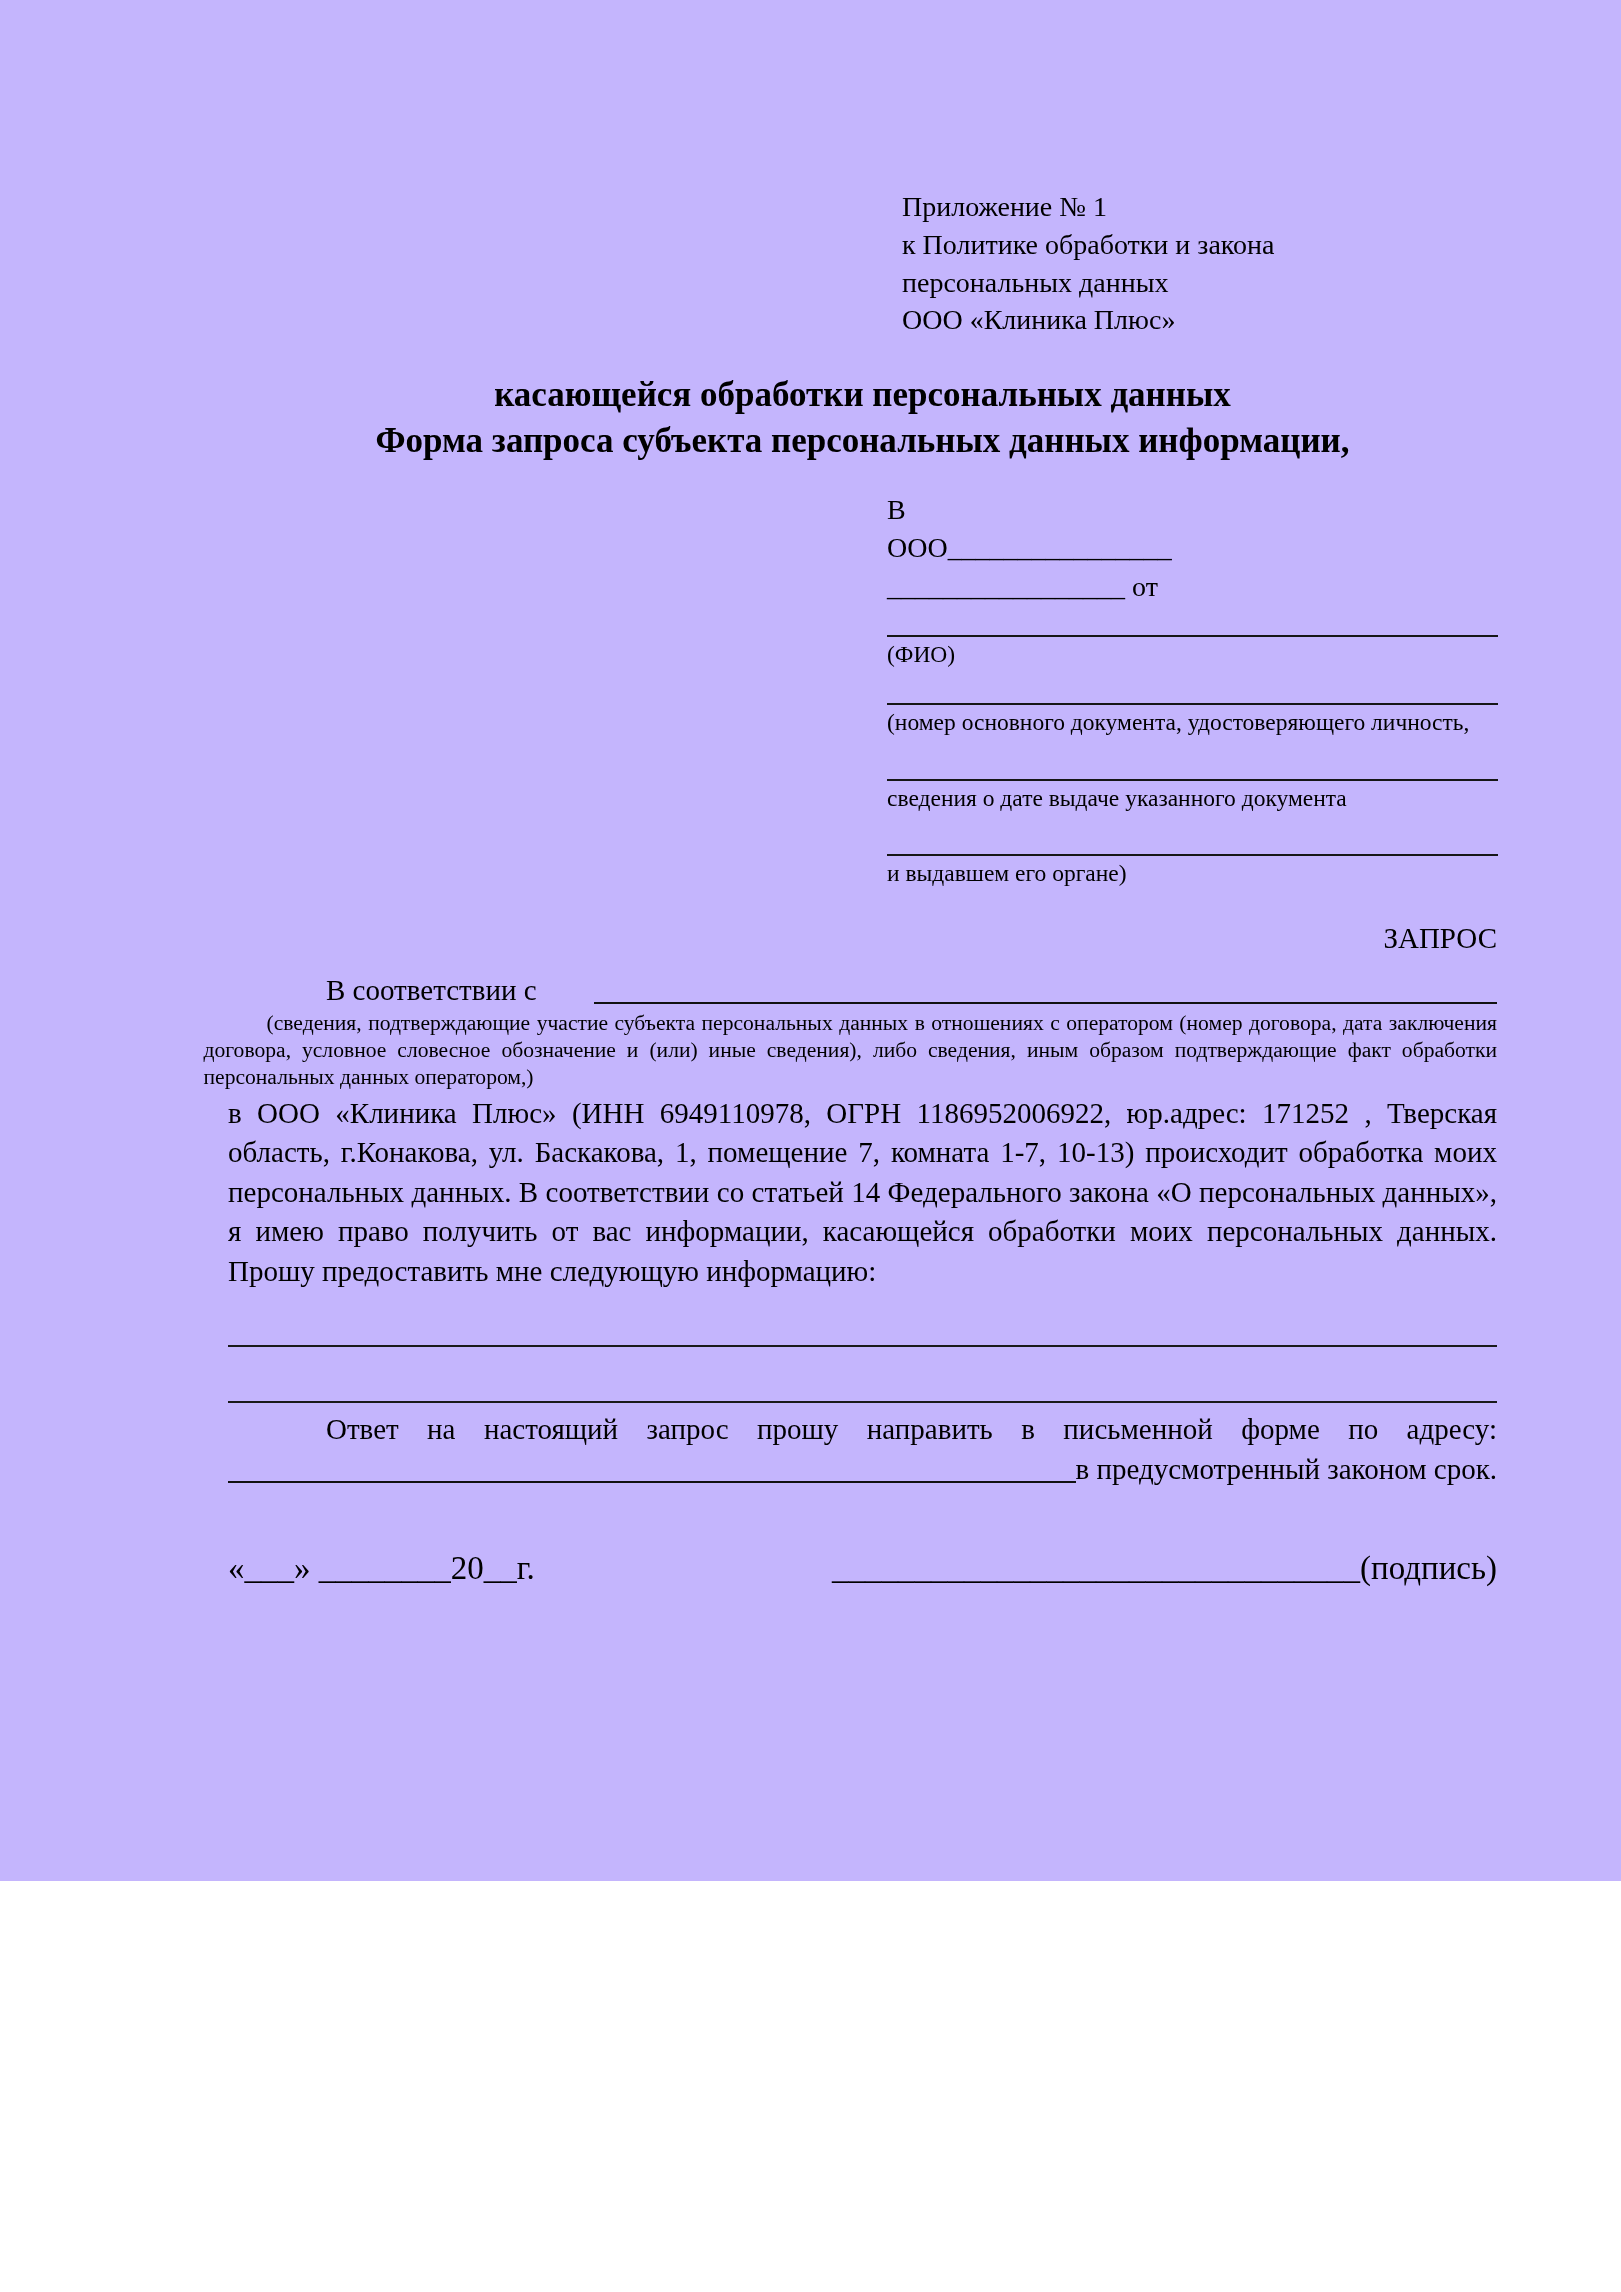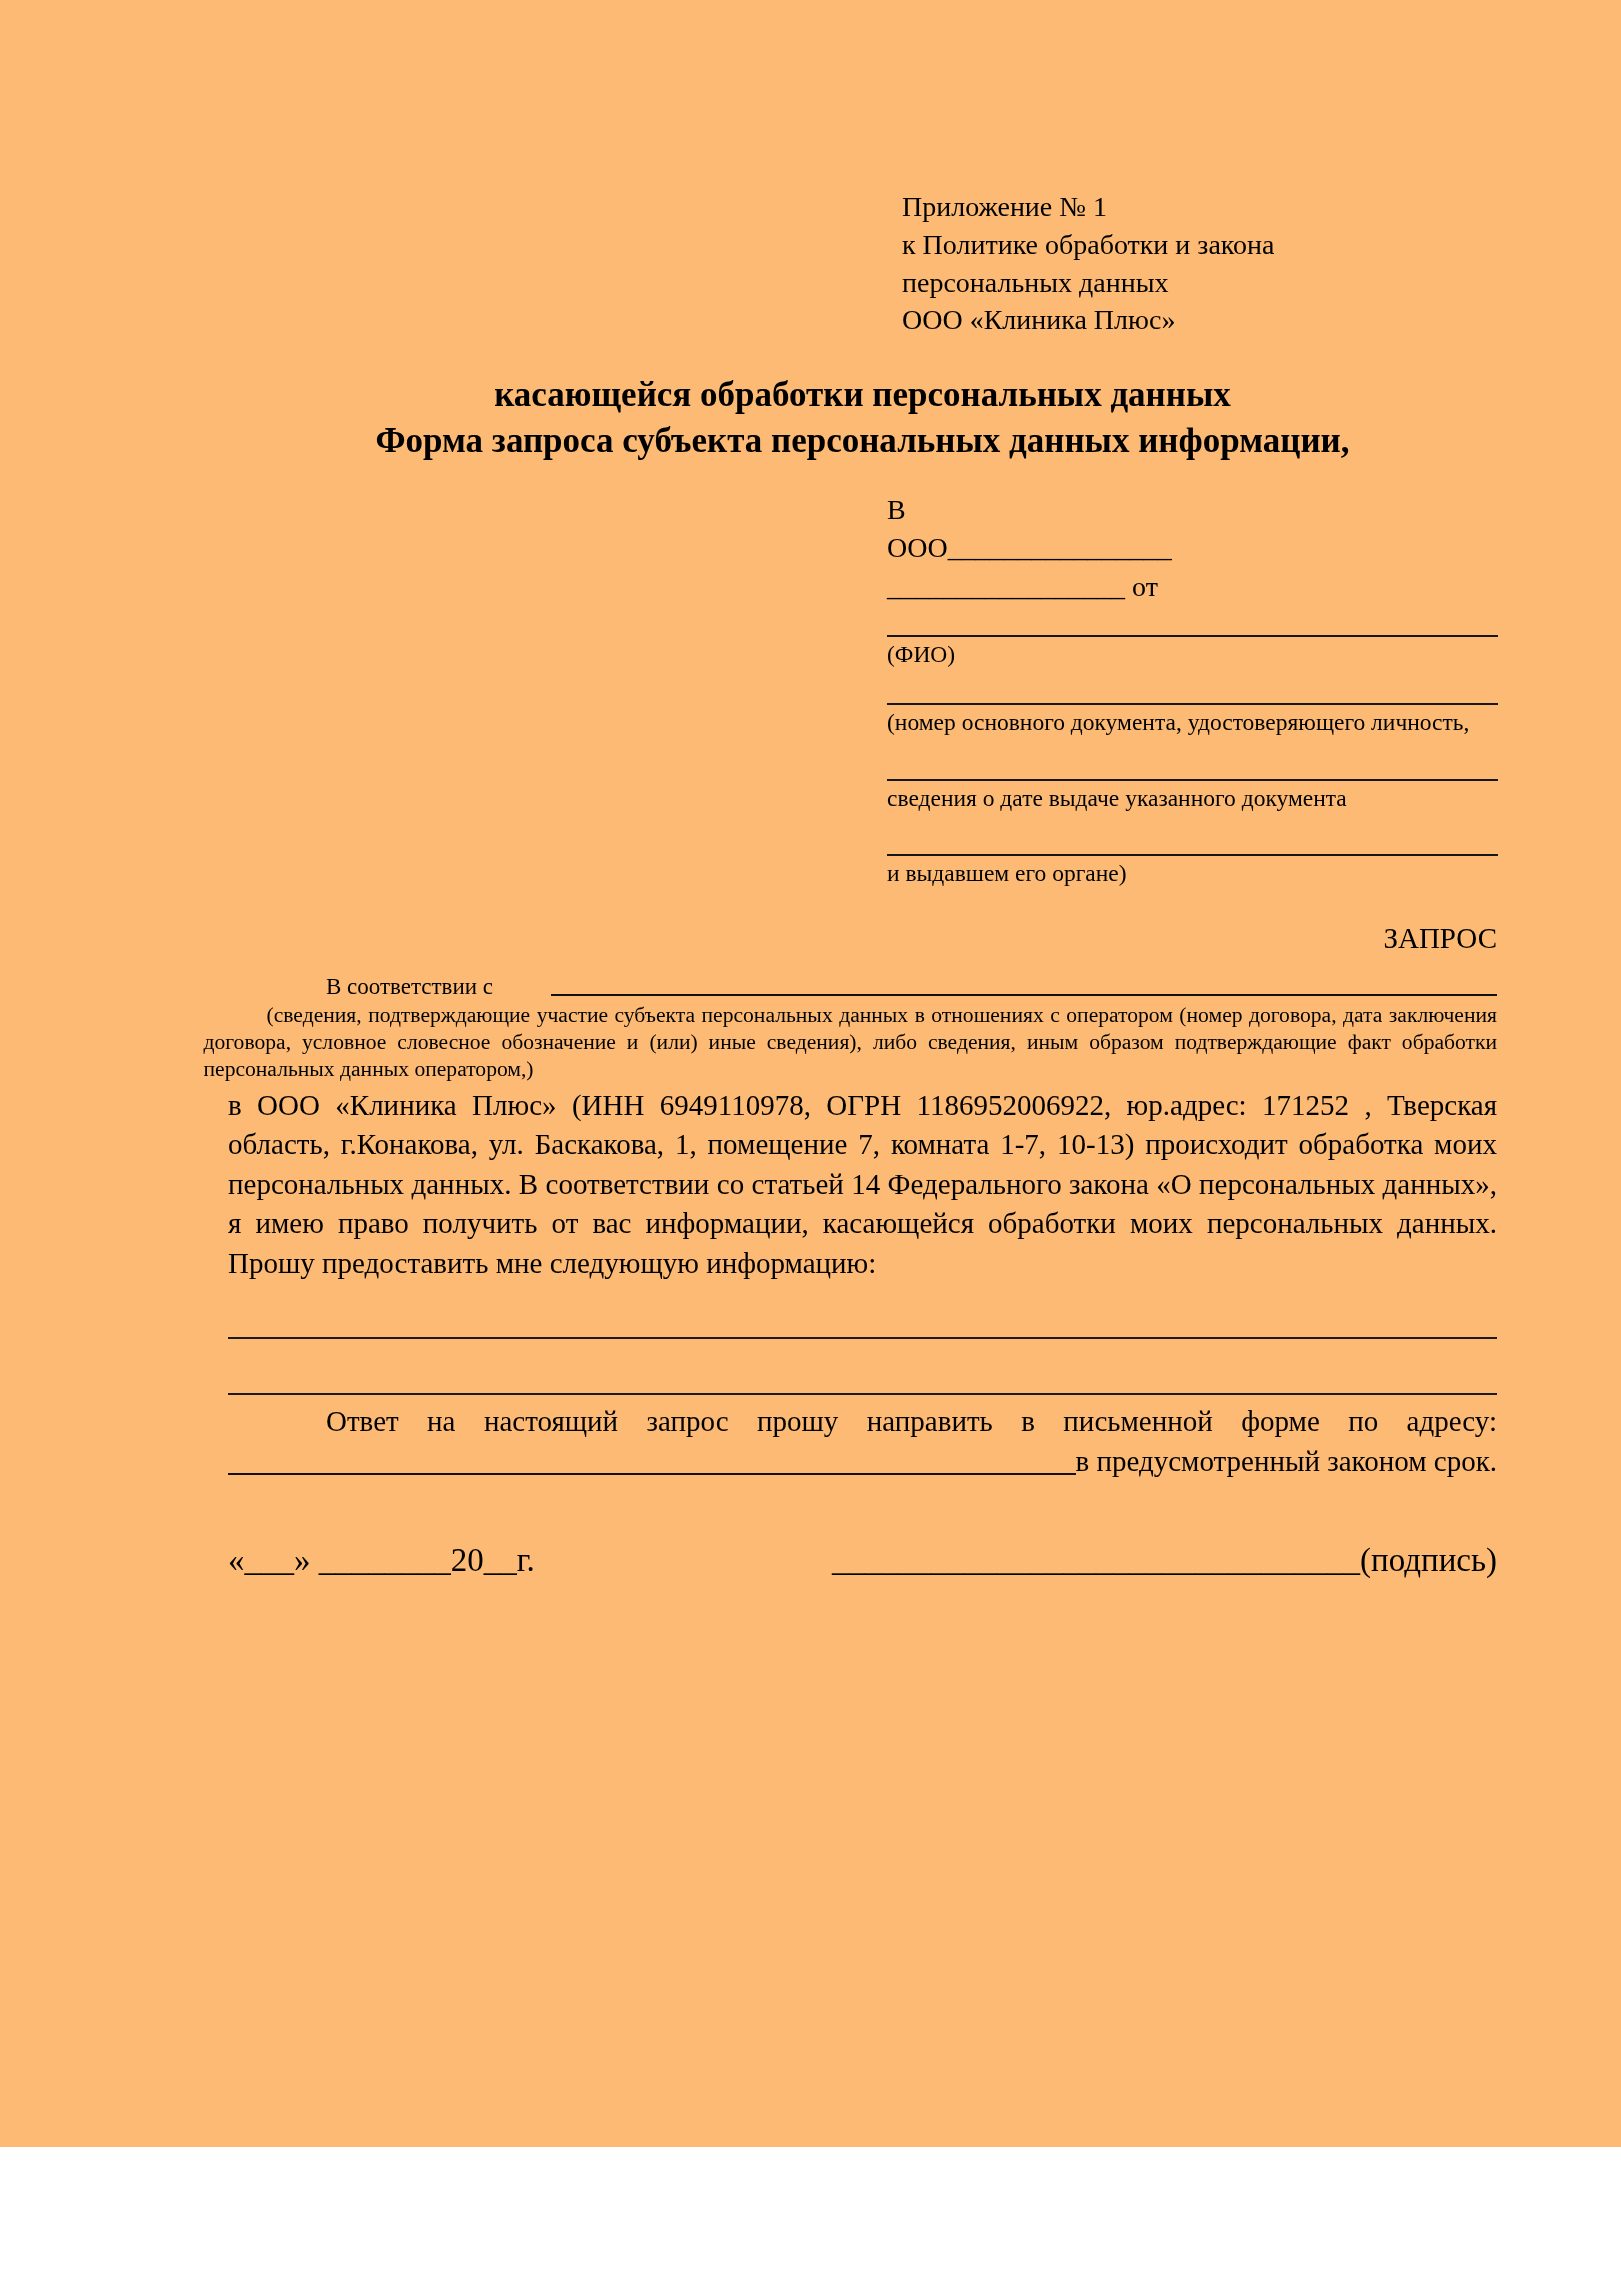--- a/index.html
+++ b/index.html
@@ -1,21 +1,21 @@
 <!DOCTYPE html>
 <html lang="ru"><head>
 <meta charset="utf-8">
 <style>
   * { margin:0; padding:0; box-sizing:border-box; }
   html, body { background:#ffffff; }
   .page {
     position:relative;
     width:1621px;
-    height:2147px;
-    background:#fdba74;
+    height:1881px;
+    background:#c4b5fd;
     color:#000000;
     font-family:"Liberation Serif","DejaVu Serif",serif;
     overflow:hidden;
   }
   .content {
     position:absolute;
     left:228px;
     top:0;
     width:1269px;
   }
@@ -63,21 +63,21 @@
     margin-top:31px;
     font-size:29px;
     text-align:right;
     line-height:1.3;
   }
 
   
   .accordance {
     display:flex;
     margin-top:13.7px;
-    font-size:23px;
+    font-size:29px;
     line-height:1.35;
     align-items:flex-end;
     gap:48px;
   }
   .accordance-text { padding-left:98px; white-space:nowrap; }
   .accordance-rule {
     flex:1;
     border-bottom:2.9px solid #111111;
     margin:0 0 5.9px 9.8px;
   }

